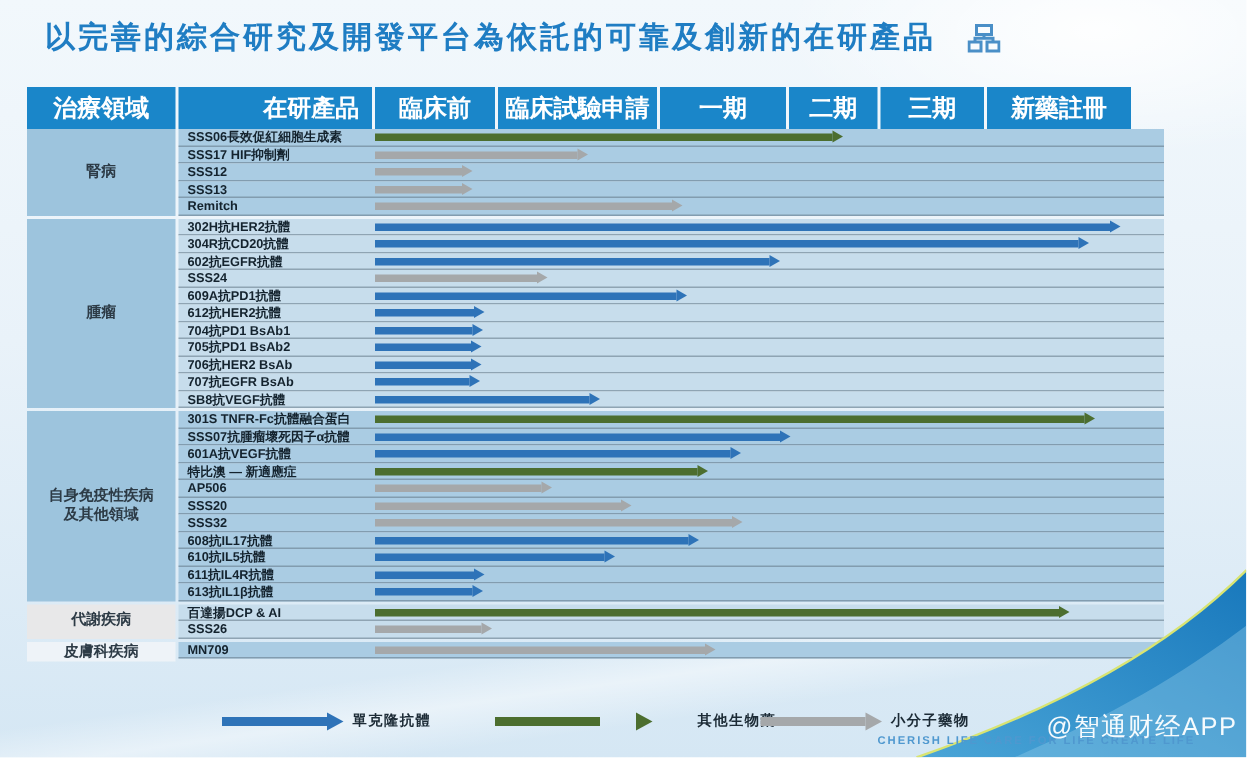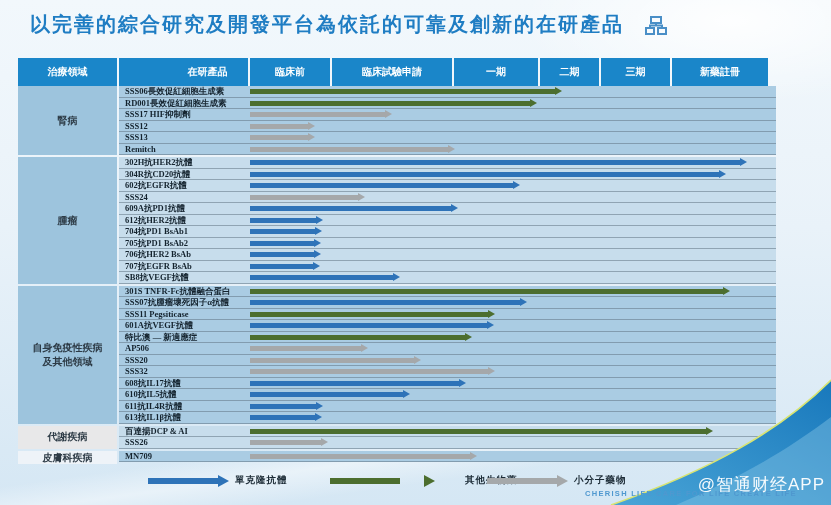--- a/index.html
+++ b/index.html
@@ -16,32 +16,32 @@
     background:linear-gradient(172deg, rgba(255,255,255,0) 38%, rgba(255,255,255,.45) 52%, rgba(255,255,255,0) 68%);
   }
   .title {
     position:absolute; left:30px; top:11px; z-index:2;
     font-size:20px; font-weight:bold; color:#1f7dc3; letter-spacing:2px; white-space:nowrap;
   }
   .org-icon { position:absolute; left:645px; top:15px; z-index:2; }
   .table { position:absolute; left:18px; top:58px; width:758px; z-index:2; }
   .thead { display:flex; gap:2px; height:28px; }
   .th {
-    background:#1a86c9; color:#ffffff; font-size:10px; font-weight:bold;
+    background:#1a86c9; color:#ffffff; font-size:16px; font-weight:bold;
     display:flex; align-items:center; justify-content:center; height:28px;
   }
   .grp { display:flex; gap:2px; margin-bottom:2px; }
   .area {
     width:99px; display:flex; align-items:center; justify-content:center; text-align:center;
     font-size:10px; font-weight:600; color:#2d3b46; white-space:pre-line; line-height:1.35;
   }
   .a-blue { background:#9dc4dd; }
   .a-gray { background:#e8e8e9;font-family:Liberation Serif, serif; }
   .a-pale { background:#eef3f8; }
-  .rows { width:657px;font-family:Liberation Serif, serif; }
+  .rows { width:657px; }
   .row { position:relative; height:11.5px; border-bottom:1px solid rgba(96,117,133,.55); }
   .row.dark  { background:#aacce3; }
   .row.light { background:#c7ddec; }
   .rlabel {
     position:absolute; left:6px; top:0; line-height:11.5px;
     font-size:8.5px; font-weight:600; color:#14232e; white-space:nowrap;
   }
   .bar   { position:absolute; top:3px; height:5px; }
   .bhead { position:absolute; top:1px; width:0; height:0;
            border-top:4.5px solid transparent; border-bottom:4.5px solid transparent; }
@@ -74,41 +74,36 @@
       <rect x="13" y="13" width="8" height="6"></rect>
       <path d="M11,8 L11,10.5 M5,13 L5,10.5 L17,10.5 L17,13"></path>
     </g>
   </svg>
 
   <div class="table">
     <div class="thead" id="thead">
         <div class="th" style="width: 99px;">治療領域</div>
         <div class="th" style="width: 129px; padding-left: 48px;">在研產品</div>
         <div class="th" style="width: 80px;">臨床前</div>
-        <div class="th" style="width: 120px;">臨床試驗申請</div>
+        <div class="th" style="width: 106px;">臨床試驗申請</div>
         <div class="th" style="width: 84px;">一期</div>
         <div class="th" style="width: 59px;">二期</div>
         <div class="th" style="width: 69px;">三期</div>
         <div class="th" style="width: 96px;">新藥註冊</div>
       </div>
     <div class="tbody" id="tbody">
         <div class="grp">
           <div class="area a-blue">腎病</div>
           <div class="rows">
             <div class="row dark">
               <div class="rlabel">SSS06長效促紅細胞生成素</div>
               <div class="bar" style="left: 131px; width: 305px; background: rgb(76, 110, 47);"></div>
               <div class="bhead" style="left: 436px; border-left: 7px solid rgb(76, 110, 47);"></div>
             </div>
             <div class="row dark">
-              <div class="rlabel">RD001長效促紅細胞生成素</div>
-              <div class="bar" style="left: 131px; width: 280px; background: rgb(76, 110, 47);"></div>
-              <div class="bhead" style="left: 411px; border-left: 7px solid rgb(76, 110, 47);"></div>
-            </div>
-            <div class="row dark">
               <div class="rlabel">SSS17 HIF抑制劑</div>
               <div class="bar" style="left: 131px; width: 135px; background: rgb(165, 168, 170);"></div>
               <div class="bhead" style="left: 266px; border-left: 7px solid rgb(165, 168, 170);"></div>
             </div>
             <div class="row dark">
               <div class="rlabel">SSS12</div>
               <div class="bar" style="left: 131px; width: 58px; background: rgb(165, 168, 170);"></div>
               <div class="bhead" style="left: 189px; border-left: 7px solid rgb(165, 168, 170);"></div>
             </div>
             <div class="row dark">
@@ -189,25 +184,20 @@
           <div class="rows">
             <div class="row dark">
               <div class="rlabel">301S TNFR-Fc抗體融合蛋白</div>
               <div class="bar" style="left: 131px; width: 473px; background: rgb(76, 110, 47);"></div>
               <div class="bhead" style="left: 604px; border-left: 7px solid rgb(76, 110, 47);"></div>
             </div>
             <div class="row dark">
               <div class="rlabel">SSS07抗腫瘤壞死因子α抗體</div>
               <div class="bar" style="left: 131px; width: 270px; background: rgb(46, 115, 184);"></div>
               <div class="bhead" style="left: 401px; border-left: 7px solid rgb(46, 115, 184);"></div>
-            </div>
-            <div class="row dark">
-              <div class="rlabel">SSS11  Pegsiticase</div>
-              <div class="bar" style="left: 131px; width: 238px; background: rgb(76, 110, 47);"></div>
-              <div class="bhead" style="left: 369px; border-left: 7px solid rgb(76, 110, 47);"></div>
             </div>
             <div class="row dark">
               <div class="rlabel">601A抗VEGF抗體</div>
               <div class="bar" style="left: 131px; width: 237px; background: rgb(46, 115, 184);"></div>
               <div class="bhead" style="left: 368px; border-left: 7px solid rgb(46, 115, 184);"></div>
             </div>
             <div class="row dark">
               <div class="rlabel">特比澳 — 新適應症</div>
               <div class="bar" style="left: 131px; width: 215px; background: rgb(76, 110, 47);"></div>
               <div class="bhead" style="left: 346px; border-left: 7px solid rgb(76, 110, 47);"></div>
@@ -281,21 +271,21 @@
       <div class="legend-item" style="left: 148px;">
         <div class="larrow-body" style="background: rgb(46, 115, 184);"></div>
         <div class="larrow-head" style="border-left: 11px solid rgb(46, 115, 184);"></div>
         <div class="llabel">單克隆抗體</div>
       </div>
       <div class="legend-item" style="left: 330px; gap: 24px;">
         <div class="larrow-body" style="background: rgb(76, 110, 47);"></div>
         <div class="larrow-head" style="border-left: 11px solid rgb(76, 110, 47);"></div>
         <div class="llabel">其他生物藥</div>
       </div>
-      <div class="legend-item" style="left: 487px;">
+      <div class="legend-item" style="left: 487px; padding-left: 20px;">
         <div class="larrow-body" style="background: rgb(165, 168, 170);"></div>
         <div class="larrow-head" style="border-left: 11px solid rgb(165, 168, 170);"></div>
         <div class="llabel">小分子藥物</div>
       </div>
     </div>
 
   <svg class="swoosh" width="250" height="130" viewBox="0 0 250 130">
     <defs>
       <linearGradient id="swg" x1="0" y1="1" x2="1" y2="0">
         <stop offset="0" stop-color="#4aa5d7"></stop>

